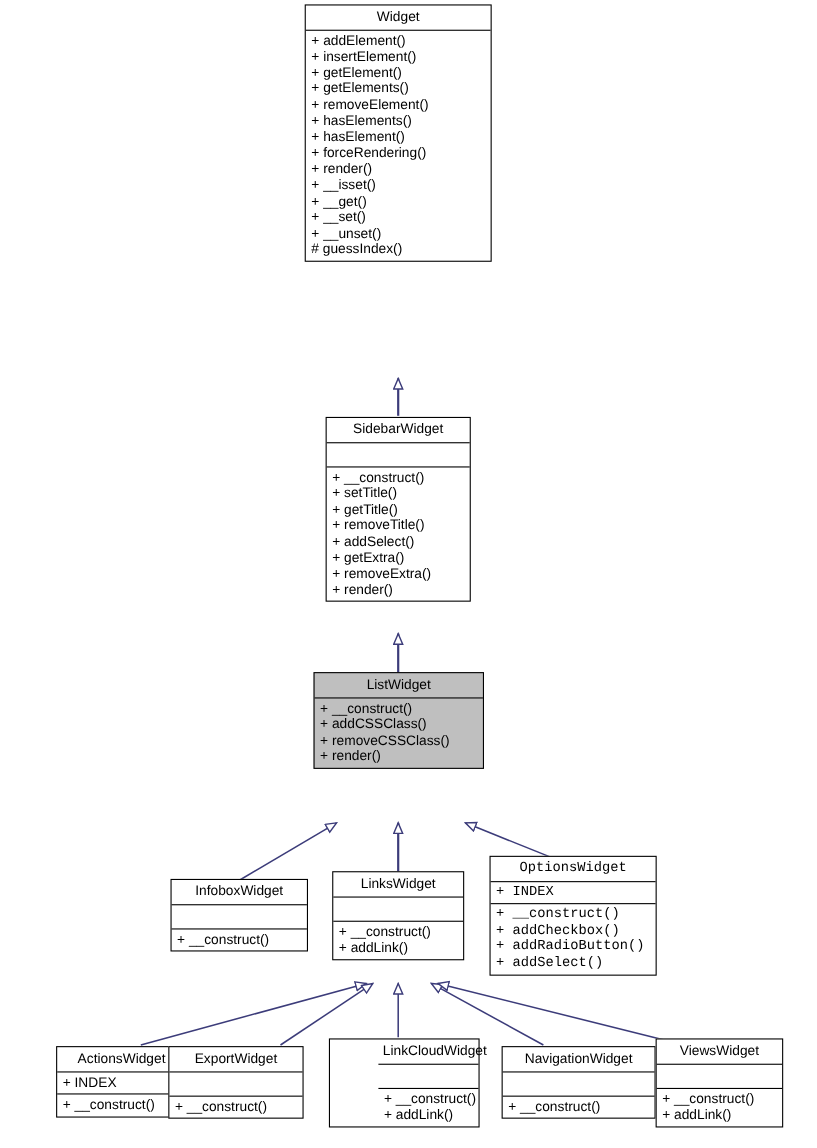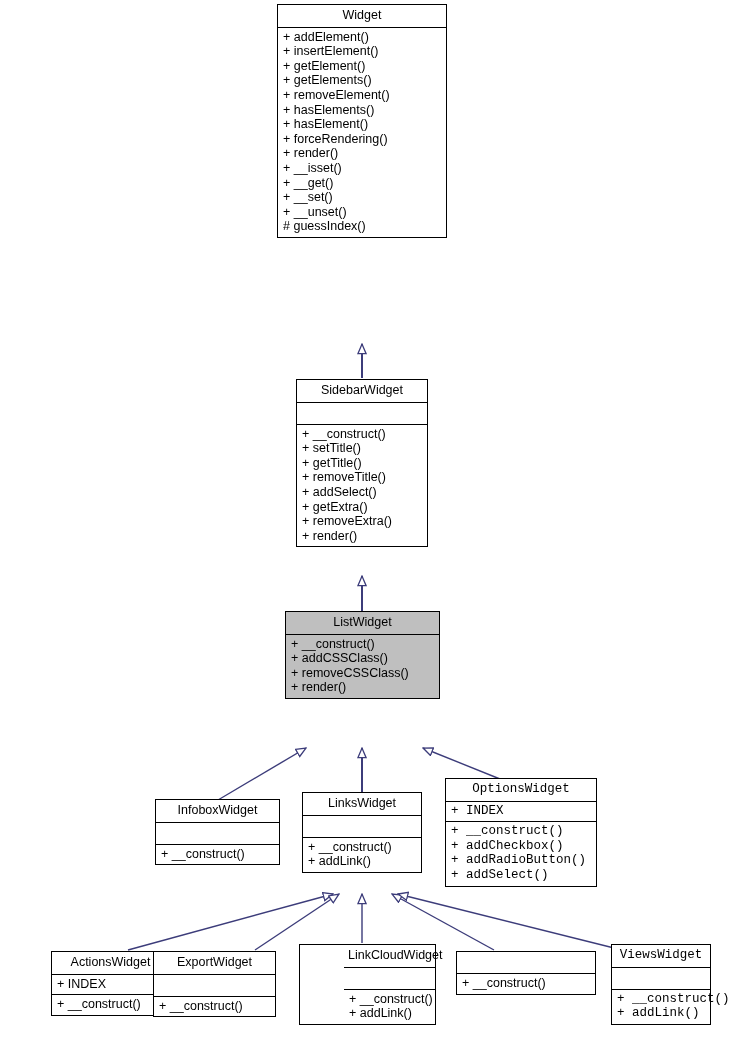--- a/index.html
+++ b/index.html
@@ -218,27 +218,28 @@
   <div class="uml-class" style="left:299px; top:944px; width:137px;padding-left:44px;">
     <div class="cls-name">LinkCloudWidget</div>
     <div class="cls-attrs empty"></div>
     <div class="cls-ops">
       <div class="member">+ __construct()</div>
       <div class="member">+ addLink()</div>
     </div>
   </div>
 
   <div class="uml-class" style="left:456px; top:951px; width:140px;">
-    <div class="cls-attrs empty"></div>
-    <div class="cls-ops">
-      <div class="member">+ __construct()</div>
-    </div>
-  </div>
-
-  <div class="uml-class" style="left:611px; top:944px; width:100px;font-family:Liberation Mono, monospace;">
+    <div class="cls-name">NavigationWidget</div>
+    <div class="cls-attrs empty"></div>
+    <div class="cls-ops">
+      <div class="member">+ __construct()</div>
+    </div>
+  </div>
+
+  <div class="uml-class" style="left:596px; top:944px; width:116px;">
     <div class="cls-name">ViewsWidget</div>
     <div class="cls-attrs empty"></div>
     <div class="cls-ops">
       <div class="member">+ __construct()</div>
       <div class="member">+ addLink()</div>
     </div>
   </div>
 
 </div>
 

